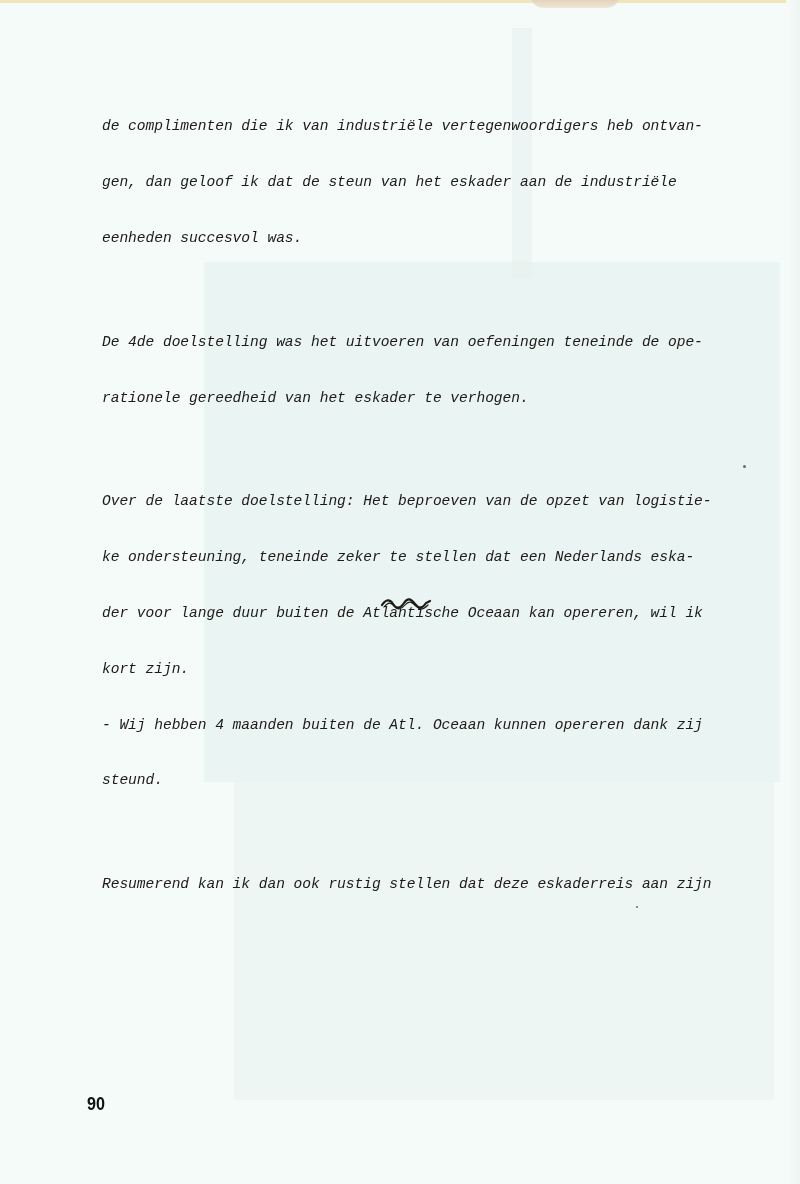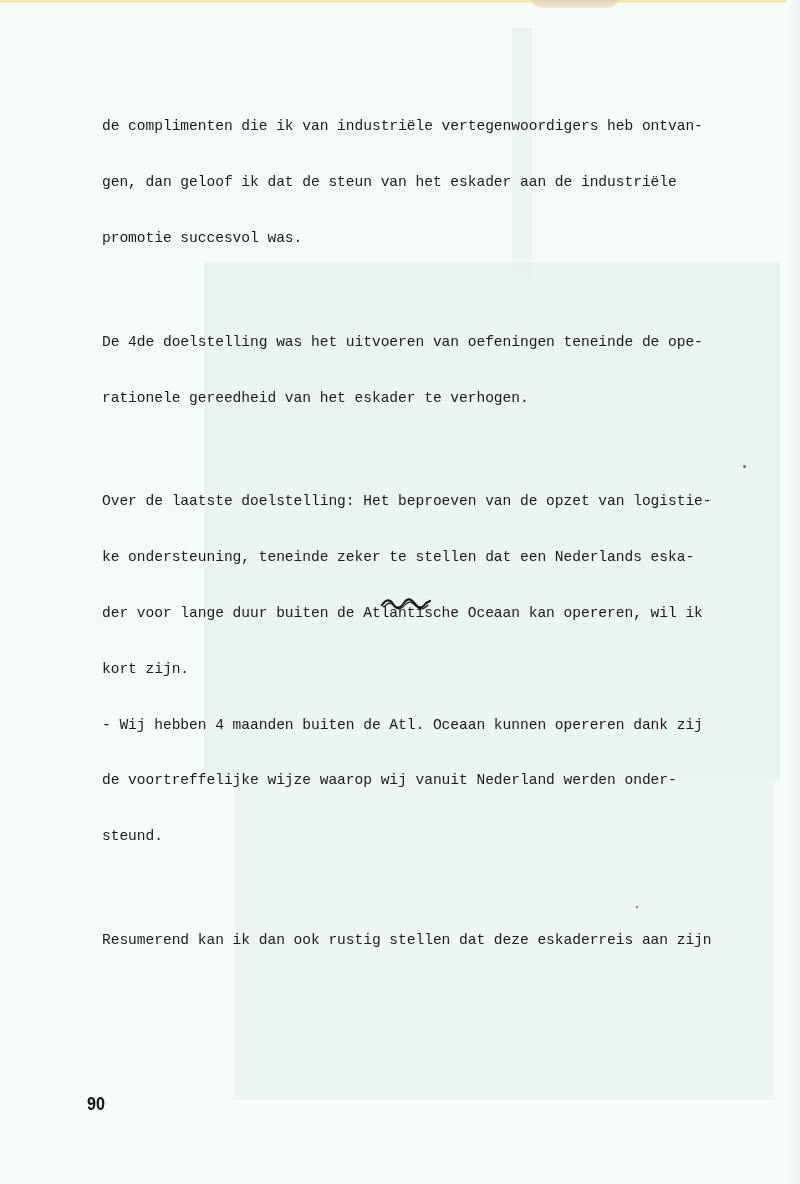--- a/index.html
+++ b/index.html
@@ -31,21 +31,21 @@
       background: #e9f3f1; opacity: 0.7;
     }
     .bleed-strip {
       position: absolute; left: 512px; top: 28px; width: 20px; height: 250px;
       background: #e8f2f0; opacity: 0.6;
     }
     .content {
       position: absolute; left: 102px; top: 80px; width: 640px;
       font-size: 14.6px; line-height: 18.6px; letter-spacing: -0.05px;
     }
-    .para { margin: 0 0 11px 0; white-space: pre; }
+    .para { margin: 0 0 11px 0; white-space: pre; font-style: italic; }
     .line { display: block; }
     .ornament {
       position: absolute; left: 380px; top: 598px; width: 52px; height: 12px;
     }
     .page-number {
       position: absolute; left: 87px; top: 1093px;
       font-family: "Liberation Sans", "DejaVu Sans", sans-serif;
       font-weight: bold; font-size: 19px; color: #111;
       transform: scaleX(0.85); transform-origin: left;
     }
@@ -61,33 +61,32 @@
 <div class="binding-tab"></div>
 <div class="right-edge"></div>
 <div class="bleed-strip"></div>
 <div class="bleed-photo"></div>
 <div class="bleed-photo-lower"></div>
 
 <div class="content">
   <p class="para">
     <span class="line">de complimenten die ik van industriële vertegenwoordigers heb ontvan-</span>
     <span class="line">gen, dan geloof ik dat de steun van het eskader aan de industriële</span>
-    <span class="line">promotie succesvol was.</span>
+    <span class="line">eenheden succesvol was.</span>
   </p>
   <p class="para">
     <span class="line">De 4de doelstelling was het uitvoeren van oefeningen teneinde de ope-</span>
     <span class="line">rationele gereedheid van het eskader te verhogen.</span>
   </p>
   <p class="para">
     <span class="line">Over de laatste doelstelling: Het beproeven van de opzet van logistie-</span>
     <span class="line">ke ondersteuning, teneinde zeker te stellen dat een Nederlands eska-</span>
     <span class="line">der voor lange duur buiten de Atlantische Oceaan kan opereren, wil ik</span>
     <span class="line">kort zijn.</span>
     <span class="line">- Wij hebben 4 maanden buiten de Atl. Oceaan kunnen opereren dank zij</span>
-    <span class="line">de voortreffelijke wijze waarop wij vanuit Nederland werden onder-</span>
     <span class="line">steund.</span>
   </p>
   <p class="para">
     <span class="line">Resumerend kan ik dan ook rustig stellen dat deze eskaderreis aan zijn</span>
     
   </p>
 
 </div>
 
 <svg class="ornament" viewBox="0 0 52 12">

